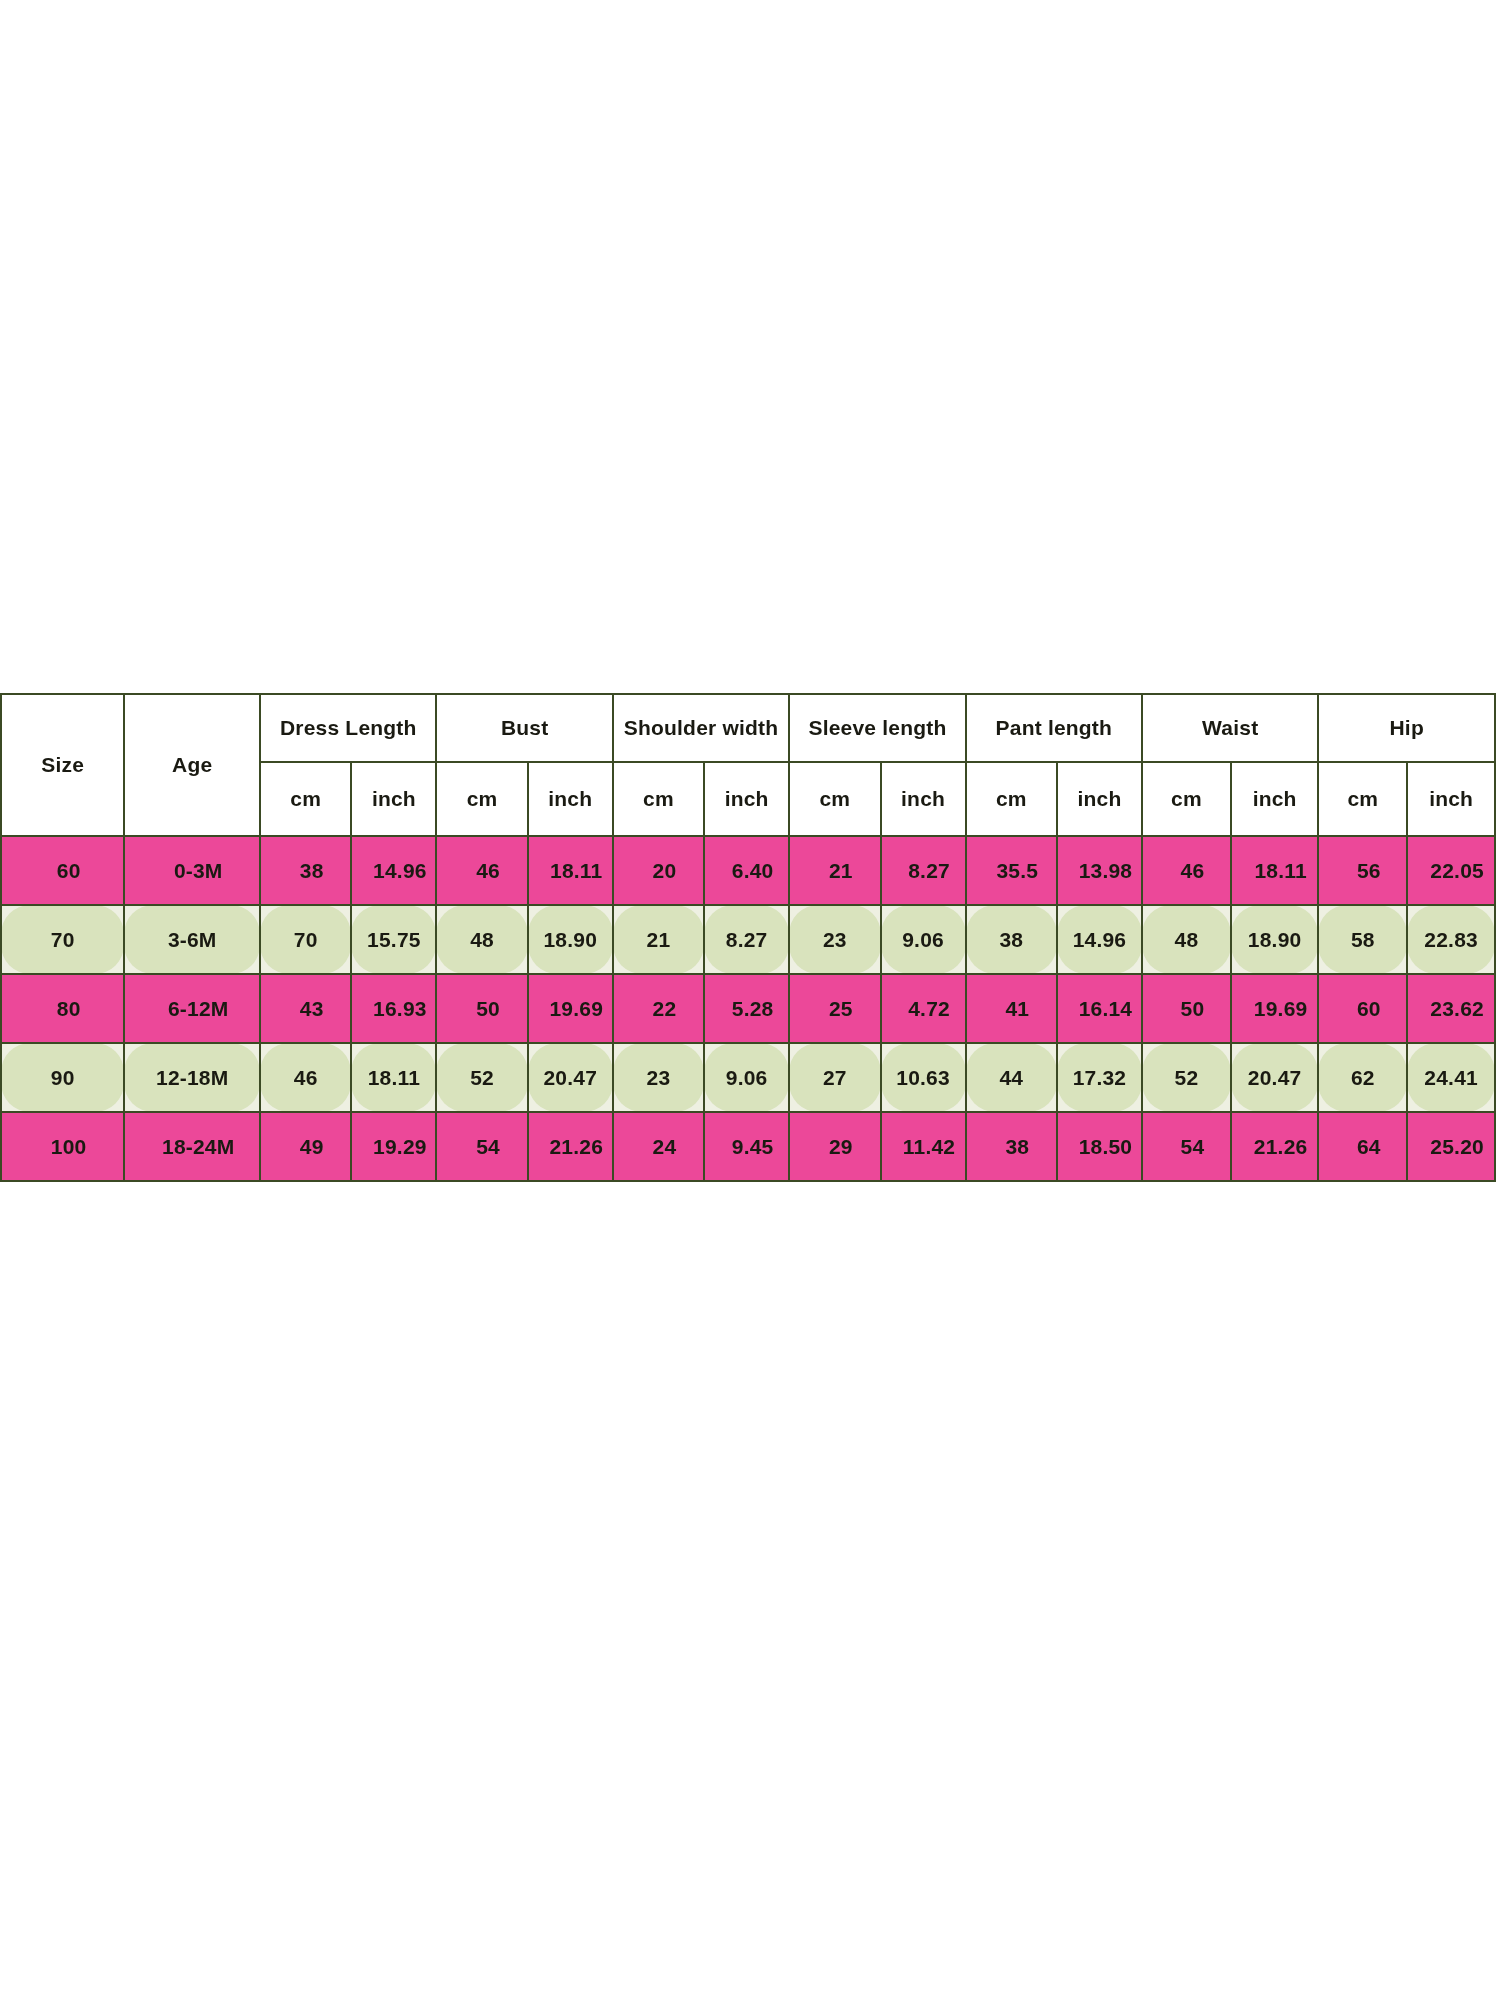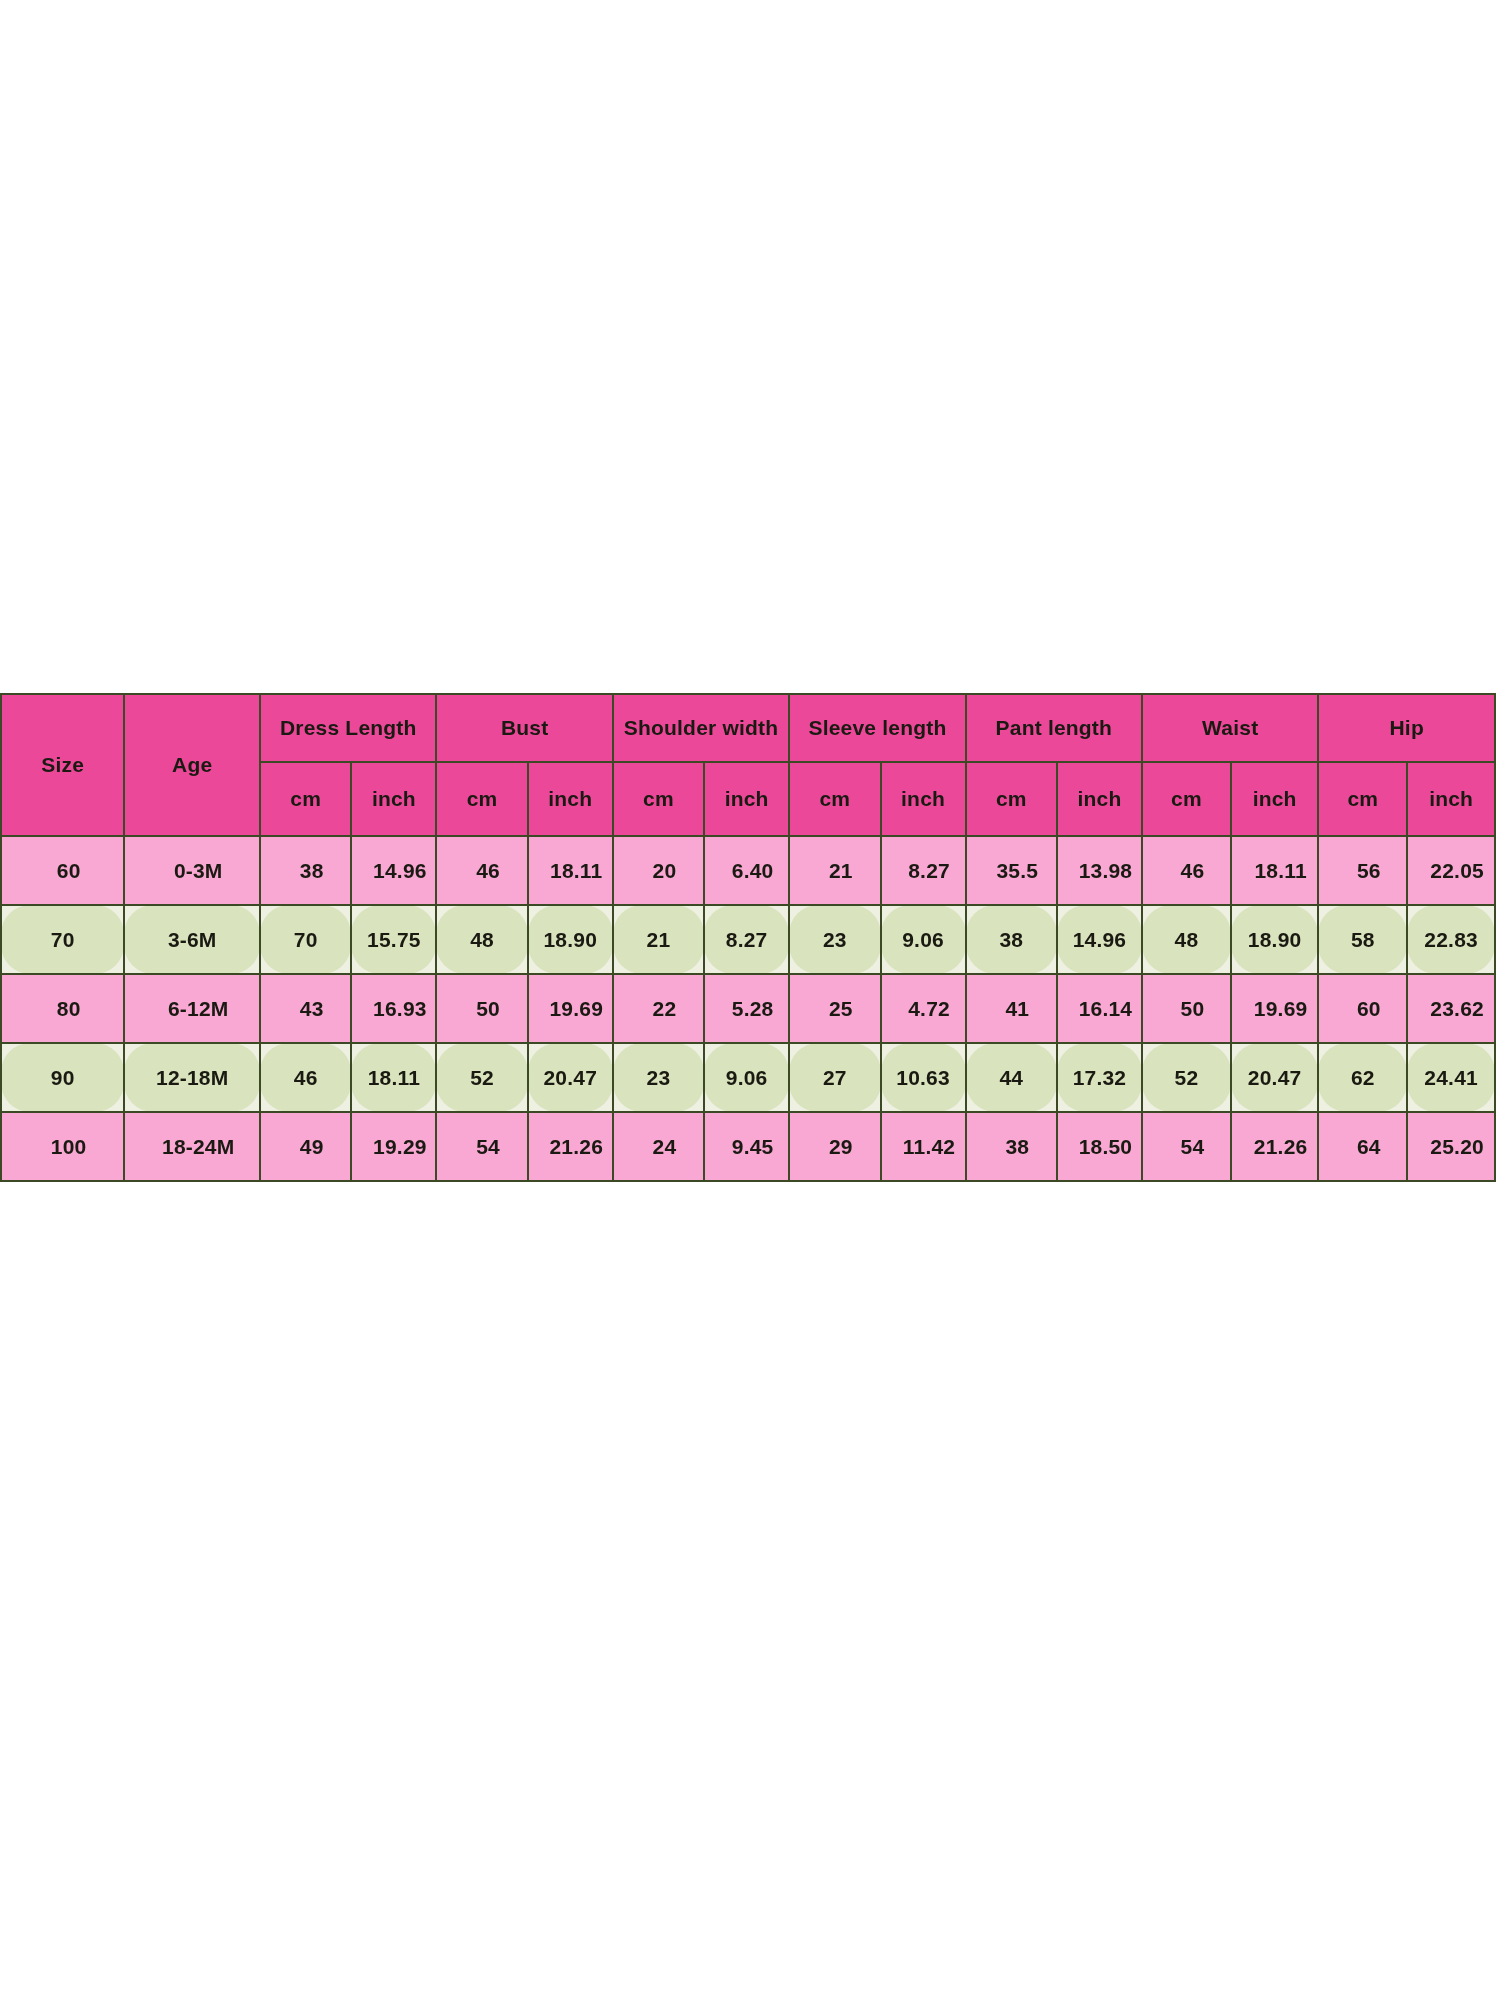--- a/index.html
+++ b/index.html
@@ -37,38 +37,38 @@
     color: #1a1a12;
     font-weight: bold;
     font-size: 21px;
     letter-spacing: 0.2px;
     padding: 0;
     font-family: "Liberation Sans", sans-serif;
   }
 
   
   table.size-chart thead th {
-    background: #ec4899;
+    background: #ffffff;
     margin-top: 36px;
   }
   th.grp-title {
     height: 66px;
     font-size: 22px;
   }
   th.unit {
     height: 72px;
     font-size: 21px;
   }
   th.corner {
     height: 138px;
     font-size: 22px;
   }
 
   
-  tbody tr.row-light td { background: #f9a8d4; padding-left: 12px; }
+  tbody tr.row-light td { background: #ec4899; padding-left: 12px; }
   tbody tr.row-dark  td { background: #d9e3bd; border-radius: 29px; }
   tbody td {
     height: 67px;
     font-size: 22px;
   }
 
   
   col.c-size  { width: 100px; }
   col.c-age   { width: 110px; }
   col.c-cm    { width: 74px; }

